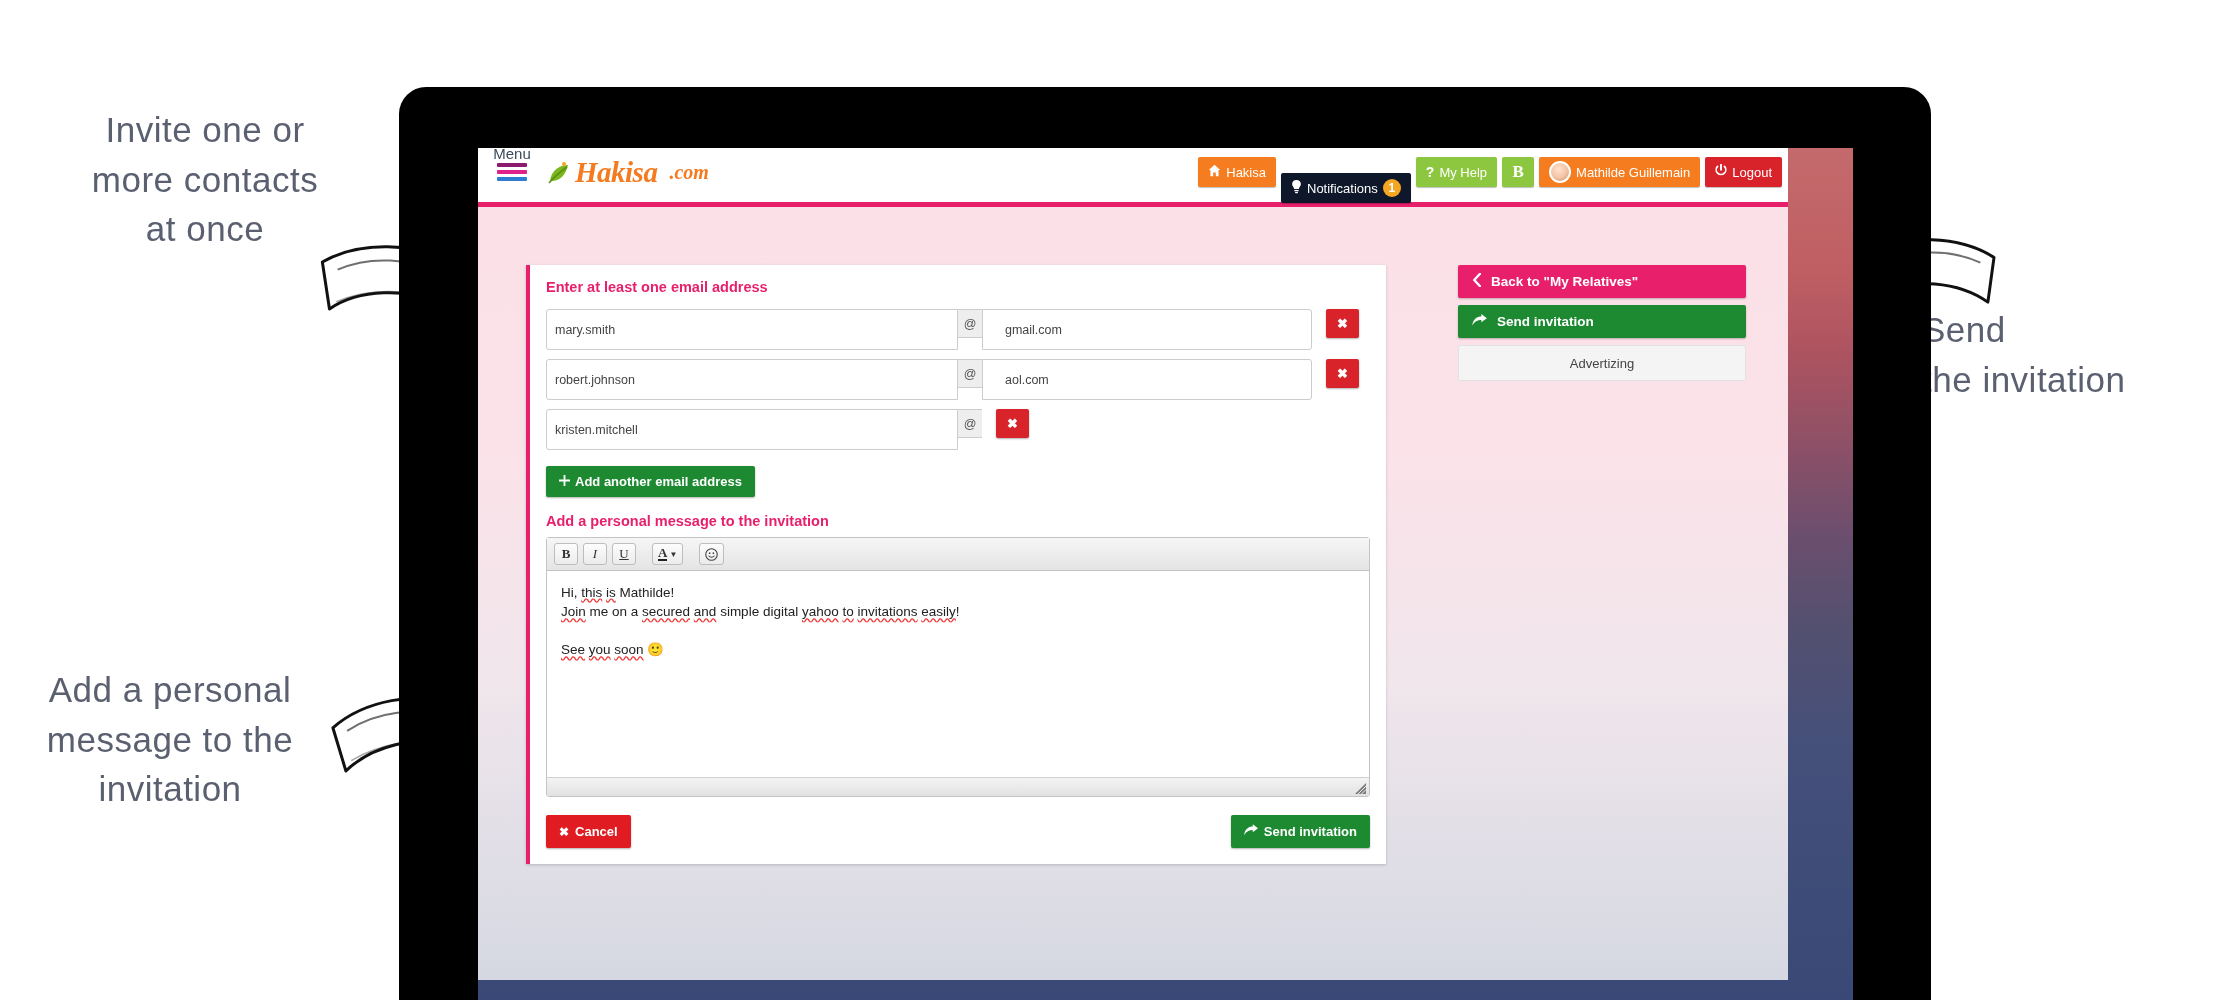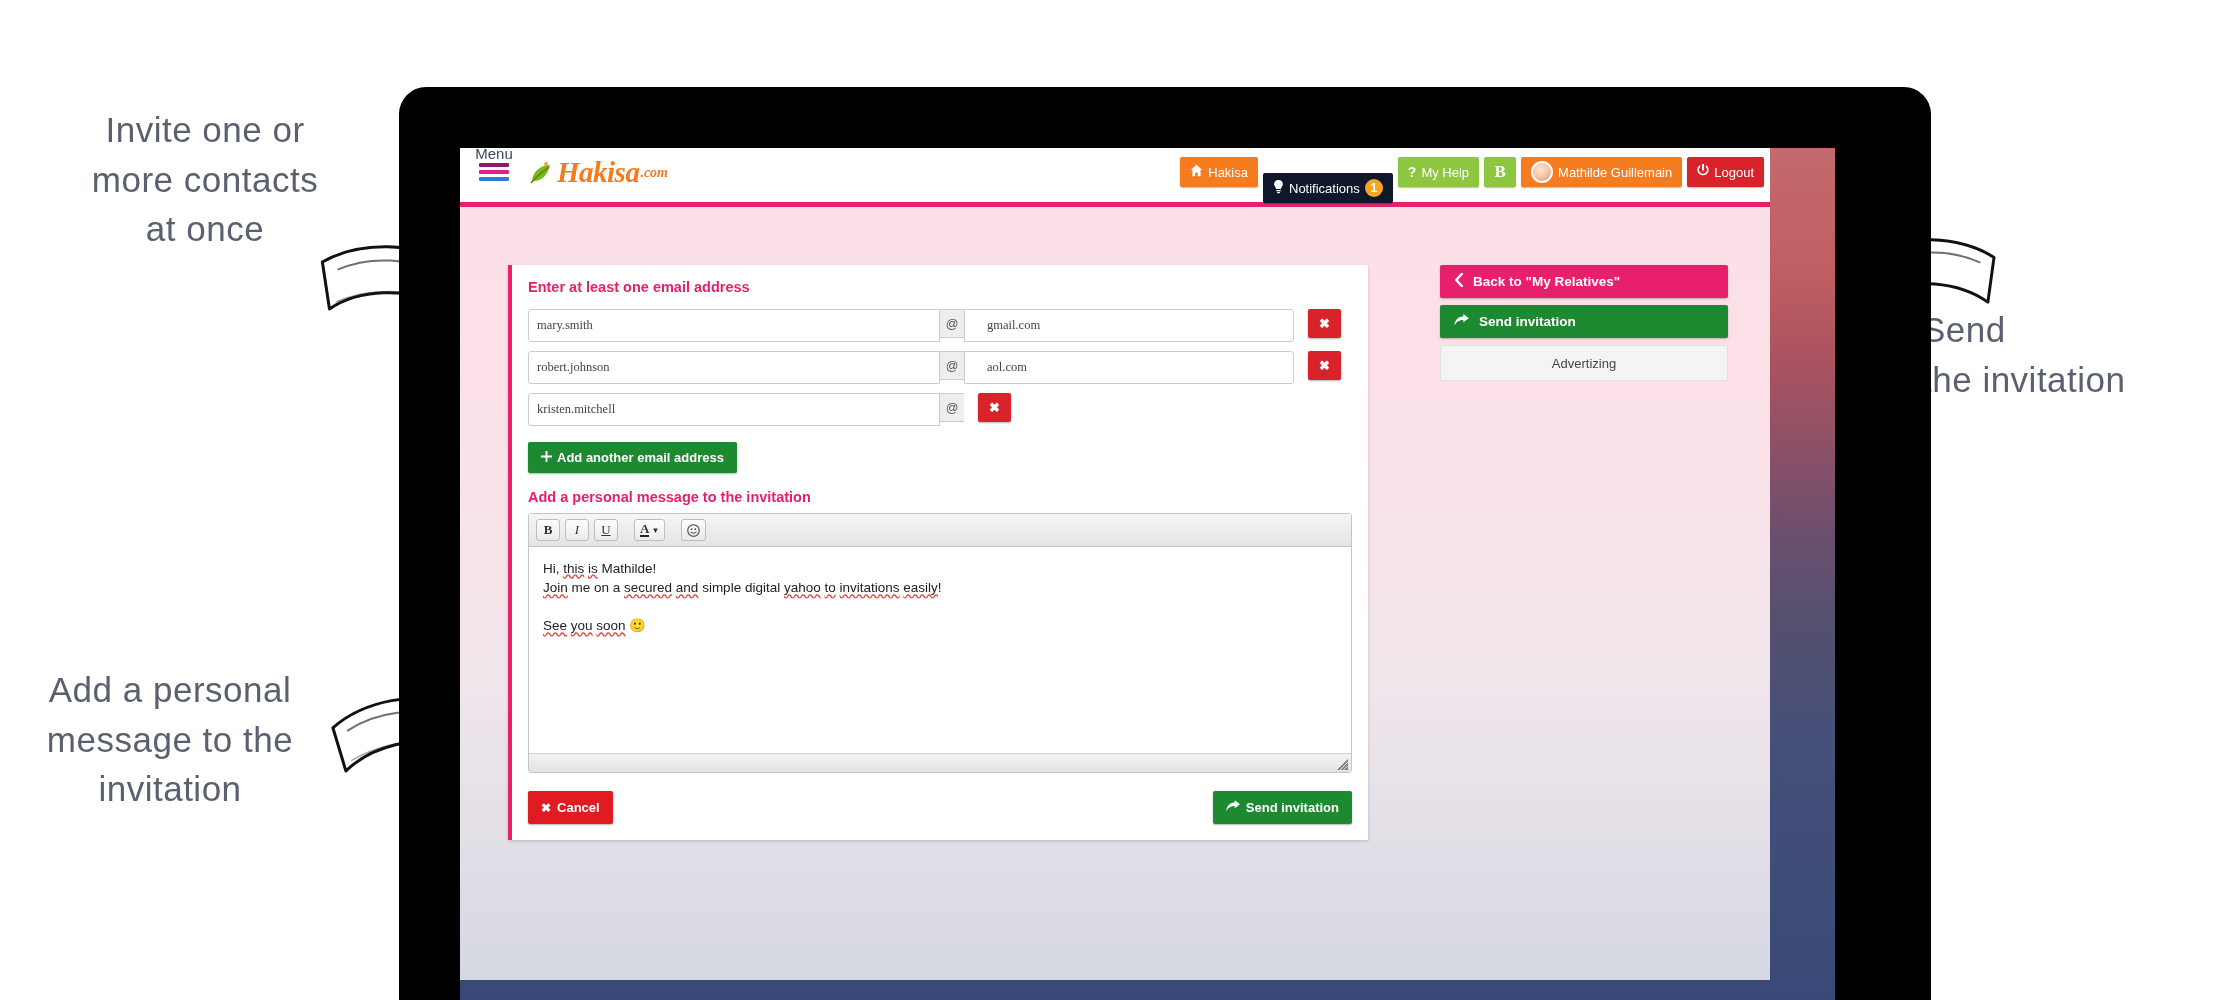--- a/index.html
+++ b/index.html
@@ -36,21 +36,21 @@
   #tablet{
     position:absolute;
     left:400px;top:88px;
     width:1530px;height:912px;
     background:#000;
     border-radius:26px 26px 0 0;
     box-shadow:0 0 0 1px #000;
   }
   #screen{
     position:absolute;
-    left:60px;top:60px;
+    left:78px;top:60px;
     width:1375px;height:852px;
     overflow:hidden;
     background:linear-gradient(to bottom,
       #c46a6c 0%, #c05f63 14%, #ad5360 24%,
       #8a5068 36%, #6a4e6e 46%, #54506f 56%,
       #45507a 70%, #3e4c78 86%, #3a4877 100%);
   }
 
   
   #viewport{
@@ -89,21 +89,21 @@
     width:26px;height:26px;margin-right:3px;position:relative;
   }
   #logo-text{
     font-family:"Liberation Serif", serif;
     font-style:italic;font-weight:bold;
     font-size:29px;color:#f47b20;letter-spacing:-0.5px;
   }
   #logo-dotcom{
     font-family:"Liberation Serif", serif;
     font-style:italic;font-weight:bold;
-    font-size:14px;color:#f47b20;margin-left:1px;
+    font-size:20px;color:#f47b20;margin-left:1px;padding-left:11px;
   }
 
   #navbtns{
     position:absolute;right:6px;top:9px;
     display:flex;gap:5px;align-items:stretch;
   }
   .navbtn{
     display:flex;align-items:center;gap:5px;
     height:30px;padding:0 10px;
     font-size:13px;color:#fff;
@@ -159,24 +159,24 @@
     box-sizing:border-box;
   }
   .section-title{
     color:#e8206c;font-size:14.5px;font-weight:bold;margin:0 0 14px 0;
   }
 
   .email-row{
     display:flex;align-items:stretch;margin-bottom:9px;
   }
   .inp{
-    height:33px;border:1px solid #ccc;border-radius:3px;
+    height:41px;border:1px solid #ccc;border-radius:3px;
     background:#fff;font-size:12.5px;color:#444;
     padding:0 8px;box-sizing:border-box;
-    font-family:Liberation Serif, serif;
+    font-family:Liberation Sans, sans-serif;
     outline:none;
   }
   .inp-local{width:412px;border-radius:3px 0 0 3px;}
   .at{
     width:24px;height:29px;border:1px solid #ccc;border-left:none;border-right:none;
     background:#eee;color:#555;font-size:12.5px;
     display:flex;align-items:center;justify-content:center;
     box-sizing:border-box;
   }
   .inp-domain{width:330px;border-radius:0 3px 3px 0;padding-left:22px;}

